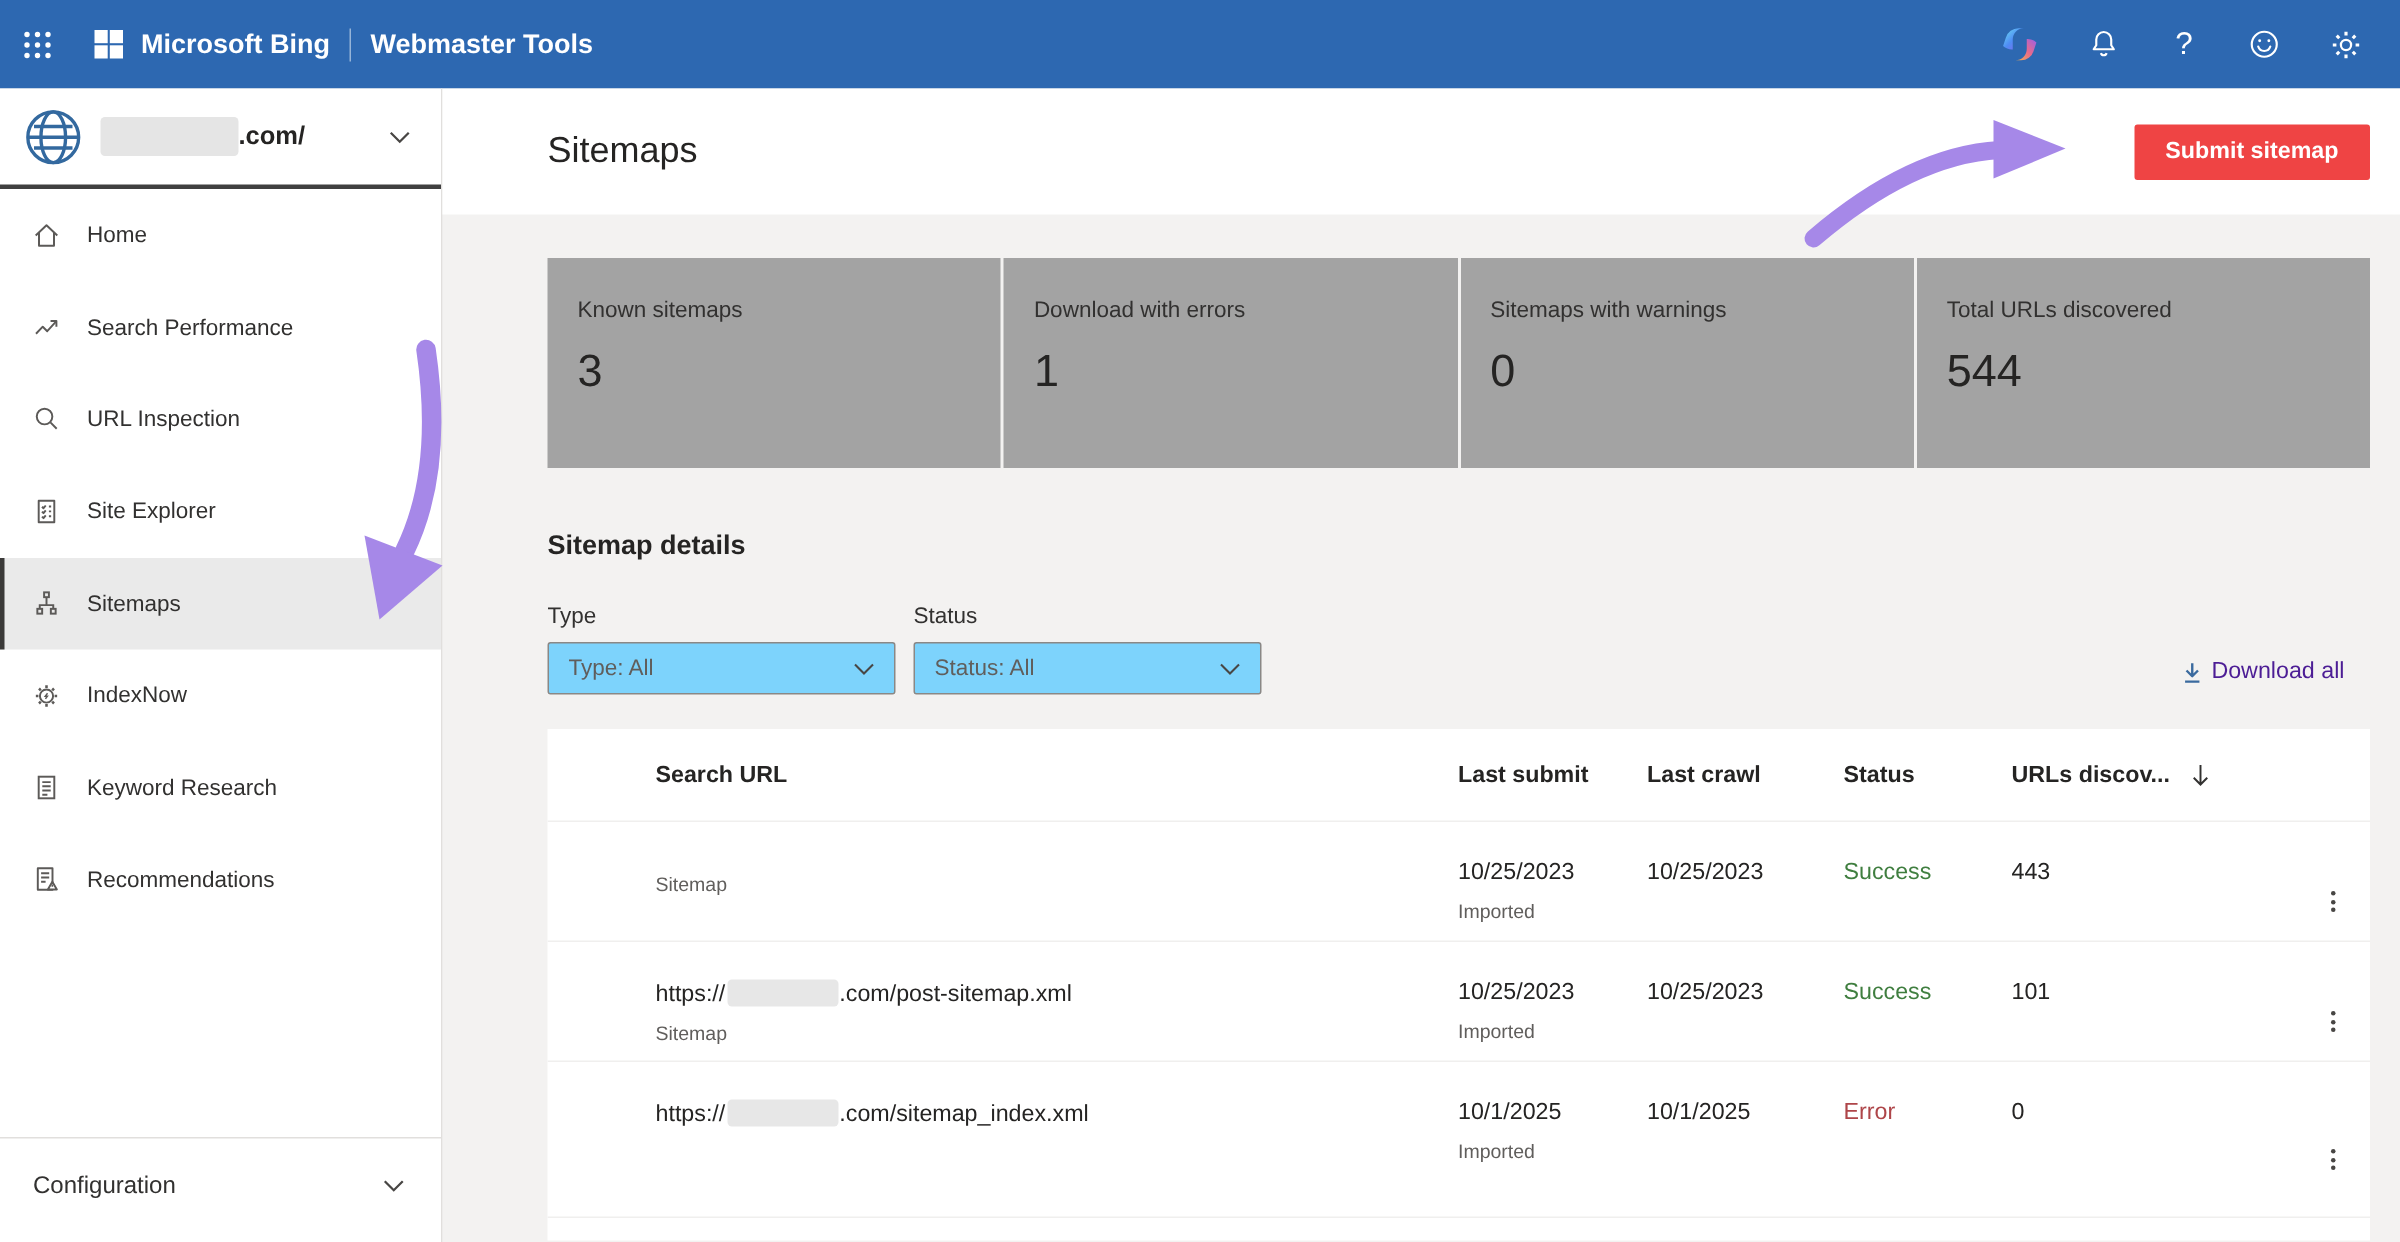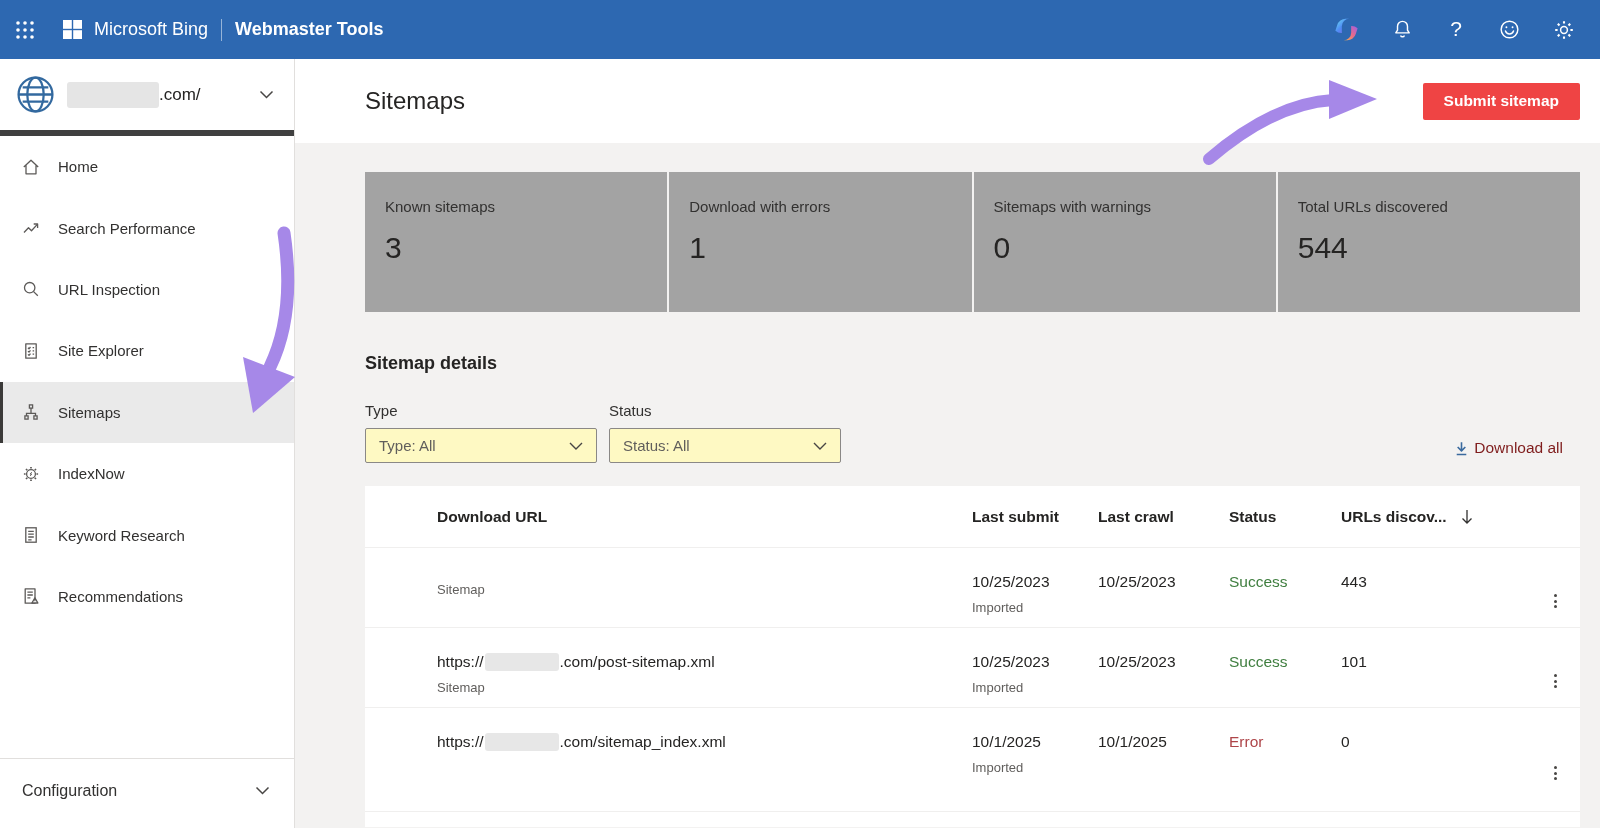--- a/index.html
+++ b/index.html
@@ -3,33 +3,33 @@
 <meta charset="utf-8">
 <style>
   * { box-sizing: border-box; margin: 0; padding: 0; }
   html,body { width:1600px; height:828px; overflow:hidden; }
   body { font-family:"Liberation Sans","DejaVu Sans",sans-serif; background:#f3f2f1; color:#323130; }
 
   
   .topbar { height:59px; background:#2d68b1; display:flex; align-items:center; color:#fff; }
   .waffle-btn { width:50px; height:59px; display:flex; align-items:center; justify-content:center; background:none; border:none; cursor:pointer; }
   .ms-logo { margin-left:12px; display:flex; }
-  .brand { font-size:18px; font-weight:400; margin-left:11px; white-space:nowrap; }
+  .brand { font-size:18px; font-weight:700; margin-left:11px; white-space:nowrap; }
   .tb-divider { width:1px; height:22px; background:rgba(255,255,255,.5); margin:0 13px; }
   .product { font-size:18px; font-weight:600; white-space:nowrap; }
   .topbar-right { margin-left:auto; display:flex; align-items:center; gap:31px; padding-right:24px; }
   .tb-icon { background:none; border:none; cursor:pointer; display:flex; align-items:center; justify-content:center; height:59px; }
 
   
   .app { display:flex; height:769px; }
   .sidebar { width:295px; background:#fff; border-right:1px solid #e1dfdd; position:relative; display:flex; flex-direction:column; flex-shrink:0; }
   .main { flex:1; position:relative; }
 
   
-  .site-selector { height:77px; border-bottom:6px solid #404040; display:flex; align-items:center; padding:0 20px 0 16px; cursor:pointer; }
+  .site-selector { height:67px; border-bottom:3px solid #404040; display:flex; align-items:center; padding:0 20px 0 16px; cursor:pointer;font-weight:bold; }
   .redacted-site { width:92px; height:26px; background:#e5e5e5; border-radius:3px; margin-left:12px; }
   .site-suffix { font-size:17px; color:#252423; }
   .site-chevron { margin-left:auto; }
   .nav { display:flex; flex-direction:column; }
   .nav-item { height:61.4px; display:flex; align-items:center; padding-left:21px; gap:17px; font-size:15px; color:#323130; position:relative; cursor:pointer; }
   .nav-item.selected { background:#eaeaea; }
   .nav-item.selected::before { content:""; position:absolute; left:0; top:0; bottom:0; width:3px; background:#3b3a39; }
   .nav-icon { width:20px; height:20px; flex-shrink:0; }
   .sidebar-footer { margin-top:auto; border-top:1px solid #e1dfdd; height:70px; display:flex; align-items:center; justify-content:space-between; padding:0 24px 6px 22px; font-size:16px; color:#323130; cursor:pointer; }
 
@@ -42,22 +42,22 @@
   .content { padding:29px 20px 0 70px; }
   .stats { display:grid; grid-template-columns:repeat(4,1fr); gap:2px; height:140px; }
   .stat-card { background:#a3a3a3; padding:26px 20px; }
   .stat-label { font-size:15px; color:#323130; }
   .stat-value { font-size:30px; color:#252423; margin-top:16px; }
 
   .section-heading { margin-top:41px; font-size:18px; font-weight:700; color:#252423; }
 
   .filters { margin-top:28px; display:flex; gap:12px; position:relative; }
   .filter-label { font-size:15px; color:#323130; margin-bottom:9px; }
-  .select { width:232px; height:35px; border:1px solid #8a8886; border-radius:2px; background:#fef9c3; display:flex; align-items:center; justify-content:space-between; padding:0 13px; font-size:15px; color:#605e5c; cursor:pointer; }
-  .download { position:absolute; right:17px; bottom:6px; display:flex; align-items:center; gap:4px; font-size:15.5px; color:#7f1d1d; cursor:pointer; background:none; border:none; }
+  .select { width:232px; height:35px; border:1px solid #8a8886; border-radius:2px; background:#7dd3fc; display:flex; align-items:center; justify-content:space-between; padding:0 13px; font-size:15px; color:#605e5c; cursor:pointer; }
+  .download { position:absolute; right:17px; bottom:6px; display:flex; align-items:center; gap:4px; font-size:15.5px; color:#4c1d95; cursor:pointer; background:none; border:none; }
 
   
   .table { margin-top:23px; background:#fff; height:341px; overflow:hidden; }
   .t-head, .t-row { display:grid; grid-template-columns:535px 126px 131px 112px 194px 1fr; padding-left:72px; }
   .t-head { height:61px; align-items:center; font-size:15.5px; font-weight:700; color:#252423; }
   .t-head .hcell { display:flex; align-items:center; cursor:pointer; }
   .t-row { border-top:1px solid #f0efee; padding-top:25px; height:80px; }
   .t-row.tall { height:104px; }
   .cell-main { font-size:15.5px; color:#252423; white-space:nowrap; }
   .cell-sub { font-size:13px; color:#605e5c; margin-top:9px; }
@@ -300,21 +300,21 @@
         <button class="download">
           <svg width="17" height="17" viewBox="0 0 16 16" fill="none" stroke="#3a6a9e" stroke-width="1.5" stroke-linejoin="round">
             <path d="M8 2 V10 M4.4 6.6 L8 10.2 L11.6 6.6 M3.5 13.6 H12.5"></path>
           </svg>
           <span>Download all</span>
         </button>
       </div>
 
       <div class="table">
         <div class="t-head">
-          <div class="hcell">Download URL</div>
+          <div class="hcell">Search URL</div>
           <div class="hcell">Last submit</div>
           <div class="hcell">Last crawl</div>
           <div class="hcell">Status</div>
           <div class="hcell">
             <span>URLs discov...</span>
             <svg class="sort-icon" width="12" height="16" viewBox="0 0 12 16" fill="none" stroke="#323130" stroke-width="1.3">
               <path d="M6 1 V14 M1.5 9.5 L6 14 L10.5 9.5"></path>
             </svg>
           </div>
           <div></div>

